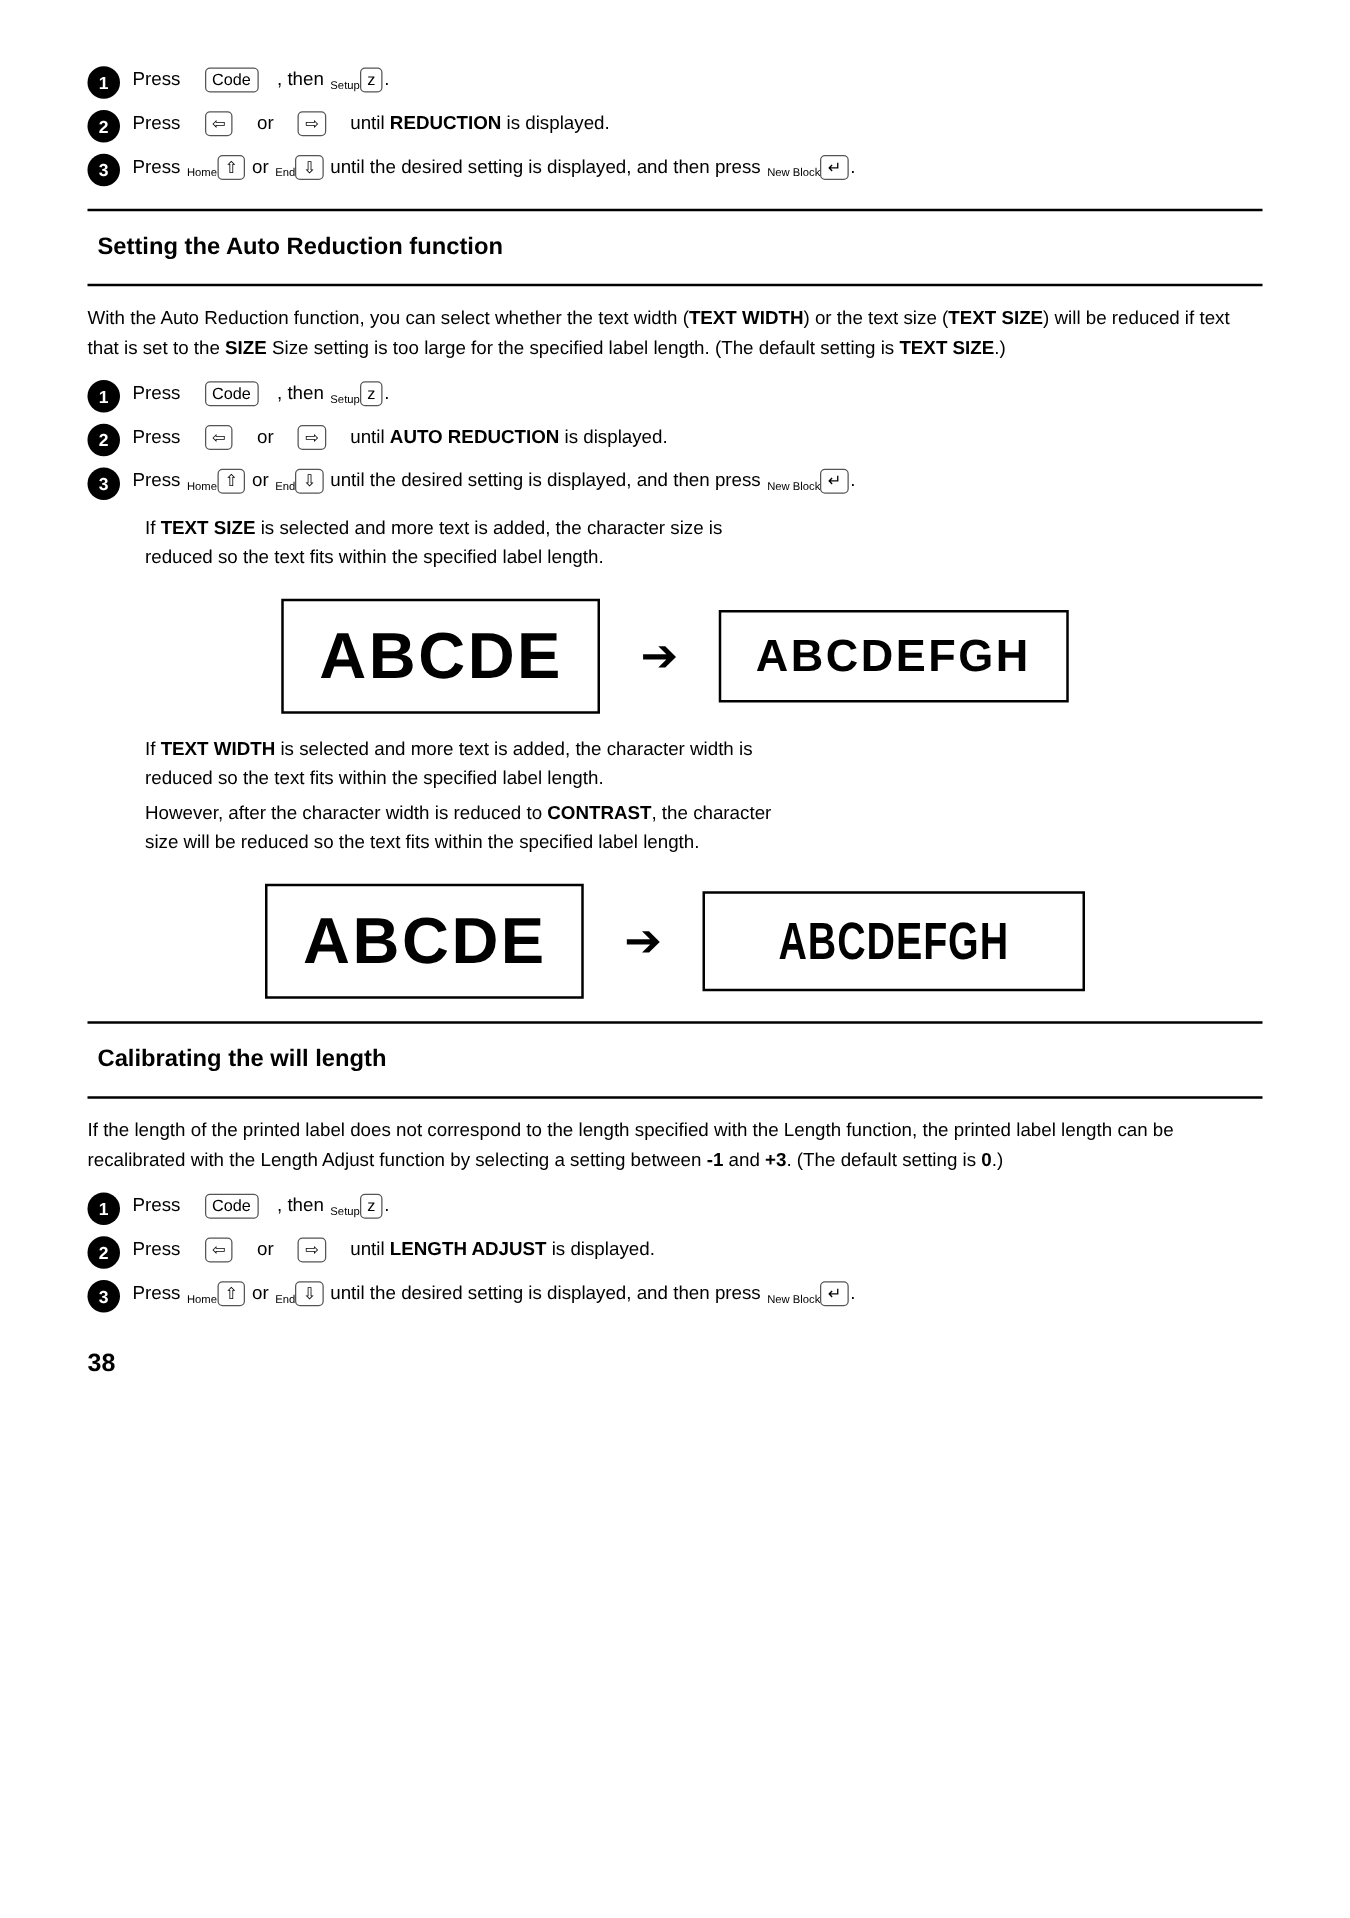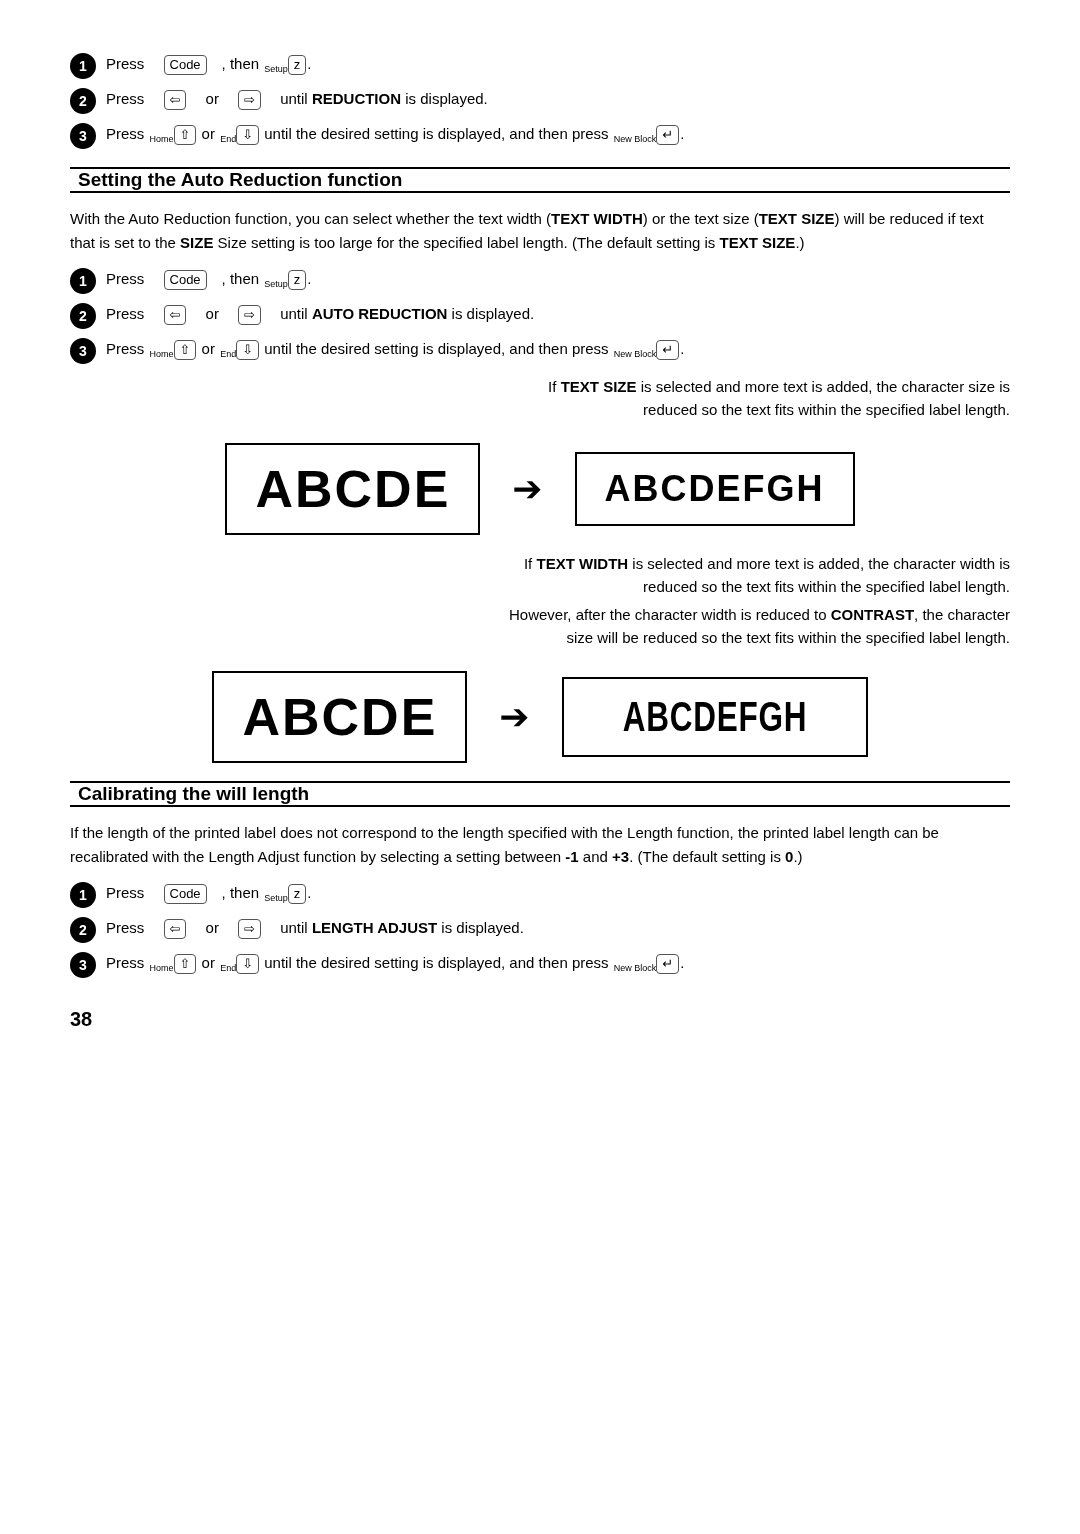--- a/index.html
+++ b/index.html
@@ -71,21 +71,21 @@
       border: 1.5px solid #555;
       border-radius: 4px;
       padding: 1px 5px;
       font-size: 13px;
       background: #fff;
       line-height: 1.3;
     }
     .section-header {
       border-top: 2.5px solid #000;
       border-bottom: 2.5px solid #000;
-      padding: 0 8px;
+      padding: 18px 8px;
       margin: 18px 0 14px 0;
     }
     .section-header h2 {
       font-size: 19px;
       font-weight: bold;
     }
     .body-text {
       line-height: 1.6;
       margin-bottom: 10px;
     }
@@ -119,21 +119,20 @@
       display: inline-block;
     }
     .arrow-right {
       font-size: 36px;
       color: #000;
     }
     .note-text {
       margin-left: 46px;
       margin-bottom: 6px;
       line-height: 1.5;
-      text-align: right;
     }
     .page-num {
       margin-top: 30px;
       font-weight: bold;
       font-size: 20px;
     }
     .top-steps {
       margin-bottom: 8px;
     }
   </style>

